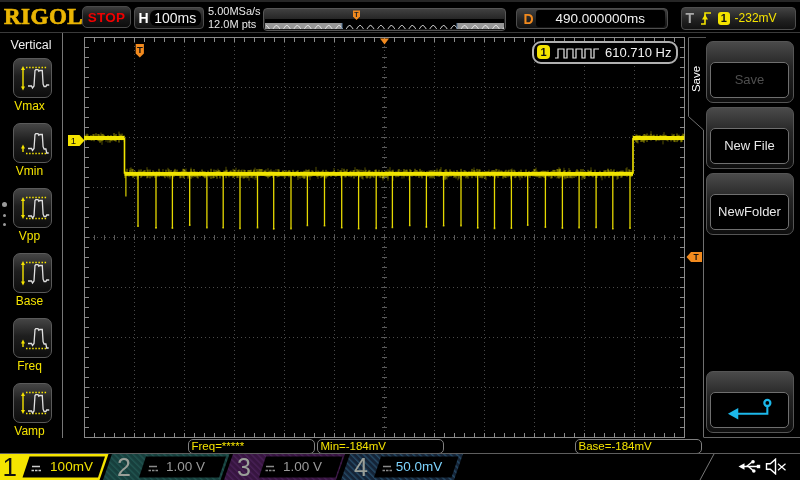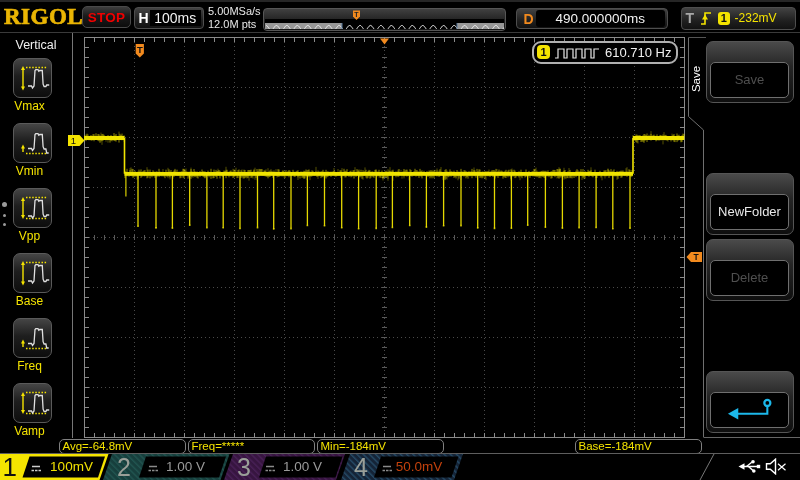--- a/index.html
+++ b/index.html
@@ -15,42 +15,42 @@
   font-weight:bold; font-size:23px; letter-spacing:0.5px; color:#eab504;
   -webkit-text-stroke:0.7px #eab504; }
 #stopbtn { position:absolute; left:82px; top:6px; width:49px; height:22px; border-radius:5px;
   background:linear-gradient(#3d3d3d,#1b1b1b 45%,#0c0c0c); border:1px solid #4a4a4a;
   color:#f00000; font-weight:bold; font-size:13.5px; text-align:center; line-height:21px;
   letter-spacing:0.2px; }
 #hbox { position:absolute; left:133.5px; top:7px; width:70px; height:21.5px; border-radius:4px;
   background:linear-gradient(#424242,#202020 60%,#121212); border:1px solid #4e4e4e; }
 #hletter { position:absolute; left:4px; top:2px; color:#fff; font-weight:bold; font-size:14px; }
 #hval { position:absolute; left:15px; top:1.5px; right:1.5px; bottom:1.5px; background:#000;
-  border-radius:0; color:#f2f2f2; font-size:14px; text-align:center; line-height:17px; }
+  border-radius:6px; color:#f2f2f2; font-size:14px; text-align:center; line-height:17px; }
 #srate { position:absolute; left:208px; top:5px; color:#e8e8e8; font-size:11px; line-height:12.5px; }
 #strip { position:absolute; left:263px; top:8px; width:243px; height:23px; border-radius:4px;
   border:1px solid #565656; background:linear-gradient(#404040,#222 55%,#141414); }
 #stripband { position:absolute; left:1px; right:1px; top:10px; bottom:1px; background:#000;
   overflow:hidden; }
 #stripflag { position:absolute; left:88px; top:0.5px; }
 #dbox { position:absolute; left:515.5px; top:7.5px; width:152px; height:21.5px; border-radius:4px;
   background:linear-gradient(#424242,#202020 60%,#121212); border:1px solid #4e4e4e; }
 #dletter { position:absolute; left:7px; top:2px; color:#f28a1e; font-weight:bold; font-size:14px; }
 #dval { position:absolute; left:19px; top:1.5px; right:1.5px; bottom:1.5px; background:#000;
   border-radius:3px; color:#f2f2f2; font-size:13.5px; text-align:center; line-height:17px; }
 #tbox { position:absolute; left:680.5px; top:7px; width:115px; height:22.5px; border-radius:4px;
   background:linear-gradient(#424242,#202020 60%,#121212); border:1px solid #4e4e4e;
   display:flex; align-items:center; padding-left:3px; }
 #tletter { color:#a8a8a8; font-weight:bold; font-size:14px; margin-left:1px; }
 #tbadge { display:inline-block; width:11.5px; height:13px; background:#f5e400; border-radius:3px;
   color:#111; font-weight:bold; font-size:11px; text-align:center; line-height:13px; margin-right:5px; }
 #tval { color:#f5e400; font-size:12px; }
 
 
-#sidebar { position:absolute; left:0; top:33px; width:73px; height:405px;
+#sidebar { position:absolute; left:0; top:33px; width:63px; height:405px;
   border-right:1px solid #777; background:#000; }
 #vertical-title { position:absolute; top:5px; left:0; width:100%; text-align:center;
   color:#f0f0f0; font-size:12.5px; }
 .sbtn { position:absolute; left:13px; width:39px; height:40px; border-radius:7px;
   background:linear-gradient(#454545,#1e1e1e 45%,#0d0d0d); border:1px solid #5a5a5a;
   display:flex; align-items:center; justify-content:center; }
 .slab { position:absolute; left:0; width:59px; text-align:center; color:#f5e400; font-size:12px; }
 .sbtn, .slab { margin-top:-33px; }
 .pgdot { position:absolute; background:#9a9a9a; border-radius:50%; margin-top:-33px; }
 
@@ -203,28 +203,28 @@
       <div class="pgdot" style="left:2px;top:202px;width:5px;height:5px"></div>
       <div class="pgdot" style="left:3px;top:214px;width:3px;height:3px"></div>
       <div class="pgdot" style="left:3px;top:223px;width:3px;height:3px"></div>
     </div>
   <div id="menu">
       <div class="mbtn" style="top:4px">
         <div class="minner">
           <span style="color:#4f4f4f">Save</span>
         </div>
       </div>
+      <div class="mbtn" style="top:70px">
+        <div class="minner">
+          <span style="color:#e8e8e8">New File</span>
+        </div>
+      </div>
       <div class="mbtn" style="top:136px">
         <div class="minner">
           <span style="color:#e8e8e8">NewFolder</span>
-        </div>
-      </div>
-      <div class="mbtn" style="top:202px">
-        <div class="minner">
-          <span style="color:#4f4f4f">Delete</span>
         </div>
       </div>
       <div class="mbtn" style="top:334px">
         <div class="minner">
           <svg width="82" height="36" viewBox="0 0 82 36">
             <path d="M28,22 H60 V13" stroke="#1cb8ea" stroke-width="2.2" fill="none"></path>
             <polygon points="18,22 29,16 29,28" fill="#1cb8ea"></polygon>
             <circle cx="60" cy="10.5" r="3.2" fill="none" stroke="#1cb8ea" stroke-width="2.4"></circle>
           </svg>
         </div>
@@ -243,21 +243,20 @@
       <span id="fval">610.710&nbsp;Hz</span>
     </div>
   <svg style="position:absolute;left:68px;top:135px" width="17" height="11" viewBox="0 0 17 11">
       <path d="M0,0 H11.5 L16.5,5.5 L11.5,11 H0 z" fill="#f5e400"></path>
       <text x="5.5" y="9" font-size="9.5" fill="#111" text-anchor="middle" font-family="Liberation Sans, sans-serif">1</text>
     </svg>
   <svg style="position:absolute;left:686px;top:252px" width="16" height="10" viewBox="0 0 16 10">
       <path d="M16,0 H5 L0.5,5 L5,10 H16 z" fill="#f28a1e"></path>
       <text x="10" y="8.2" font-size="8.5" font-weight="bold" fill="#111" text-anchor="middle" font-family="Liberation Sans, sans-serif">T</text>
     </svg>
-  <div class="measbox" style="left:58.5px">Avg=-64.8mV</div>
     <div class="measbox" style="left:187.5px">Freq=*****</div>
     <div class="measbox" style="left:316.5px">Min=-184mV</div>
     <div class="measbox" style="left:574.5px">Base=-184mV</div>
   <svg id="chanbar" style="position:absolute;left:0;top:453px" width="800" height="27" viewBox="0 0 800 27">
       <path d="M0,0.5 H800" stroke="#5e5e5e" stroke-width="1"></path>
       <path d="M700,27 L714,1" stroke="#777" stroke-width="1"></path>
       <defs>
         <pattern id="h2" width="4.4" height="4.4" patternTransform="rotate(-45)" patternUnits="userSpaceOnUse">
           <rect width="4.4" height="4.4" fill="#173f3d"></rect>
           <rect width="1.4" height="4.4" fill="#215450"></rect>
@@ -280,21 +279,21 @@
       <polygon points="266,3.5 342.5,3.5 335.5,24.5 259,24.5" fill="#000"></polygon>
       <polygon points="350,1 463,1 454,27 341,27" fill="url(#h4)"></polygon>
       <polygon points="381,3.5 458.5,3.5 451.5,24.5 374,24.5" fill="#000"></polygon>
       <text x="117" y="22.5" font-size="25" fill="#9a9f98" font-family="Liberation Sans, sans-serif">2</text>
       <text x="237" y="22.5" font-size="25" fill="#9a9f98" font-family="Liberation Sans, sans-serif">3</text>
       <text x="354" y="22.5" font-size="25" fill="#9a9f98" font-family="Liberation Sans, sans-serif">4</text>
     </svg>
     <div class="chval" style="left:41.5px;color:#f0e000">100mV</div>
     <div class="chval" style="left:155.5px;color:#9a9a9a">1.00 V</div>
     <div class="chval" style="left:272.5px;color:#9a9a9a">1.00 V</div>
-    <div class="chval" style="left:389px;color:#c2410c">50.0mV</div>
+    <div class="chval" style="left:389px;color:#7dd3fc">50.0mV</div>
     <div style="position:absolute;left:31px;top:459px"><svg width="10" height="9" viewBox="0 0 10 9">
         <path d="M1,2.5 H9" stroke="#cccccc" stroke-width="1.5"></path>
         <path d="M0.5,6.5 H3 M4,6.5 H6.5 M7.5,6.5 H10" stroke="#cccccc" stroke-width="1.5"></path>
       </svg></div>
     <div style="position:absolute;left:148px;top:459px"><svg width="10" height="9" viewBox="0 0 10 9">
         <path d="M1,2.5 H9" stroke="#8a8a8a" stroke-width="1.5"></path>
         <path d="M0.5,6.5 H3 M4,6.5 H6.5 M7.5,6.5 H10" stroke="#8a8a8a" stroke-width="1.5"></path>
       </svg></div>
     <div style="position:absolute;left:265px;top:459px"><svg width="10" height="9" viewBox="0 0 10 9">
         <path d="M1,2.5 H9" stroke="#8a8a8a" stroke-width="1.5"></path>

